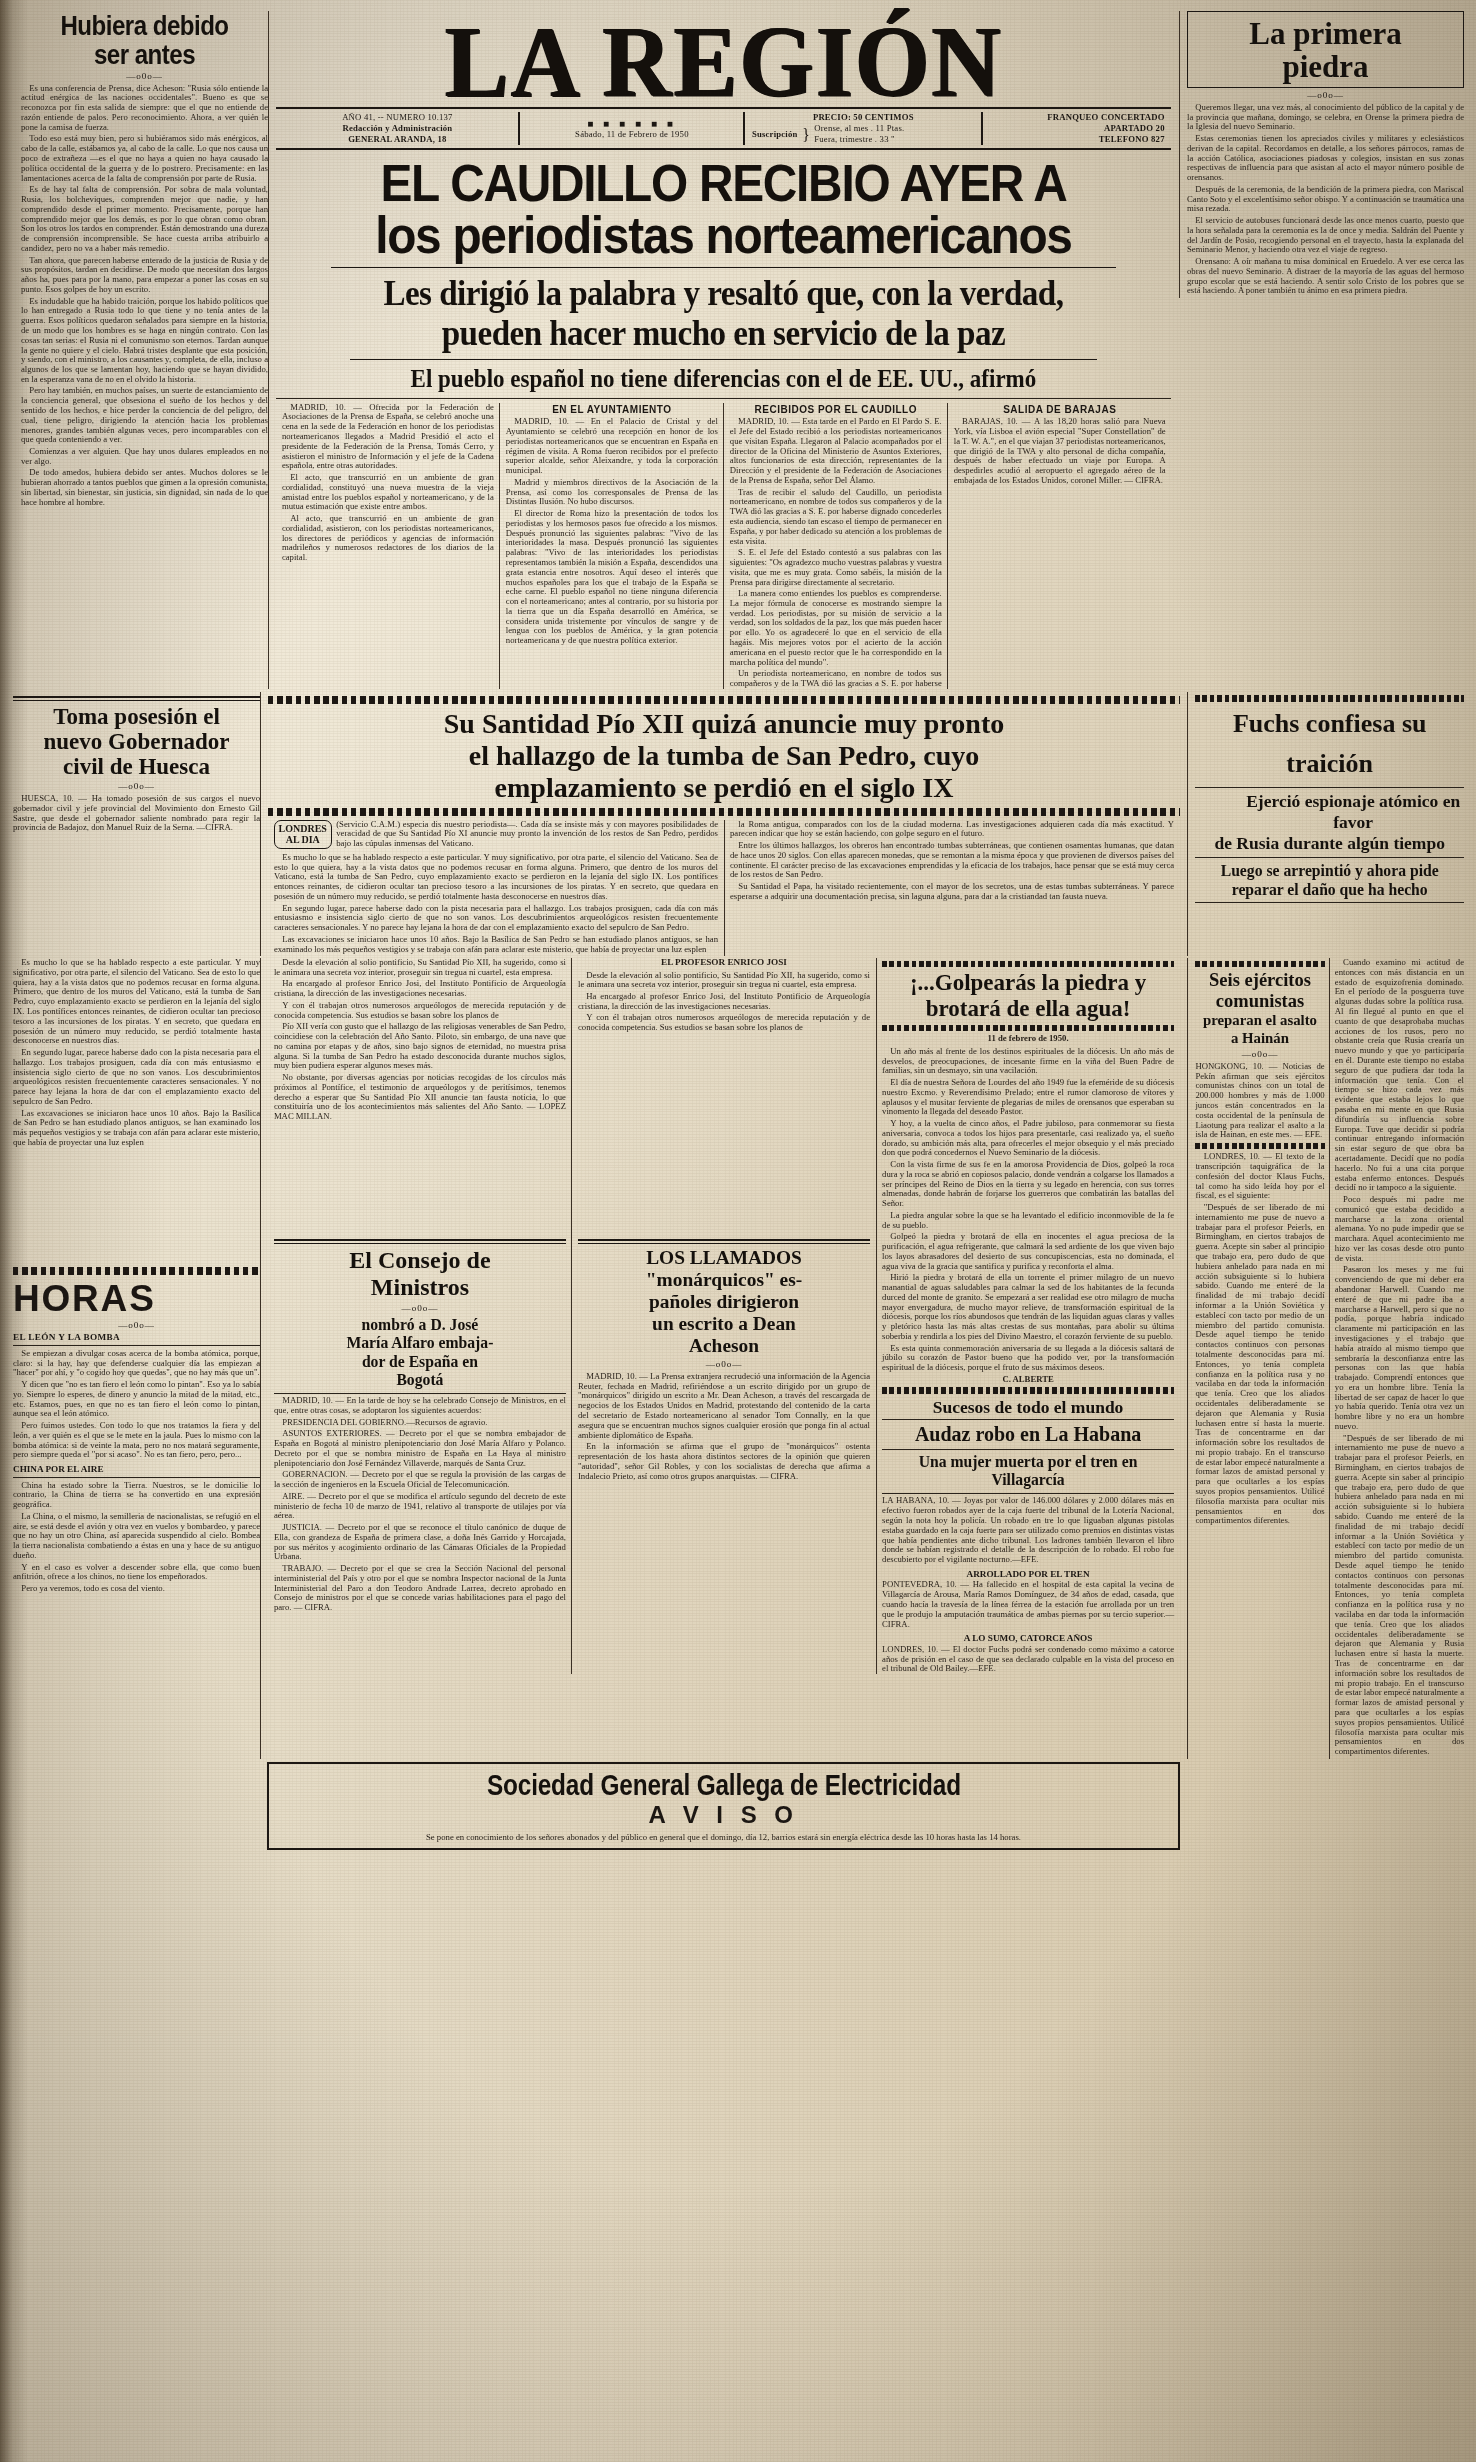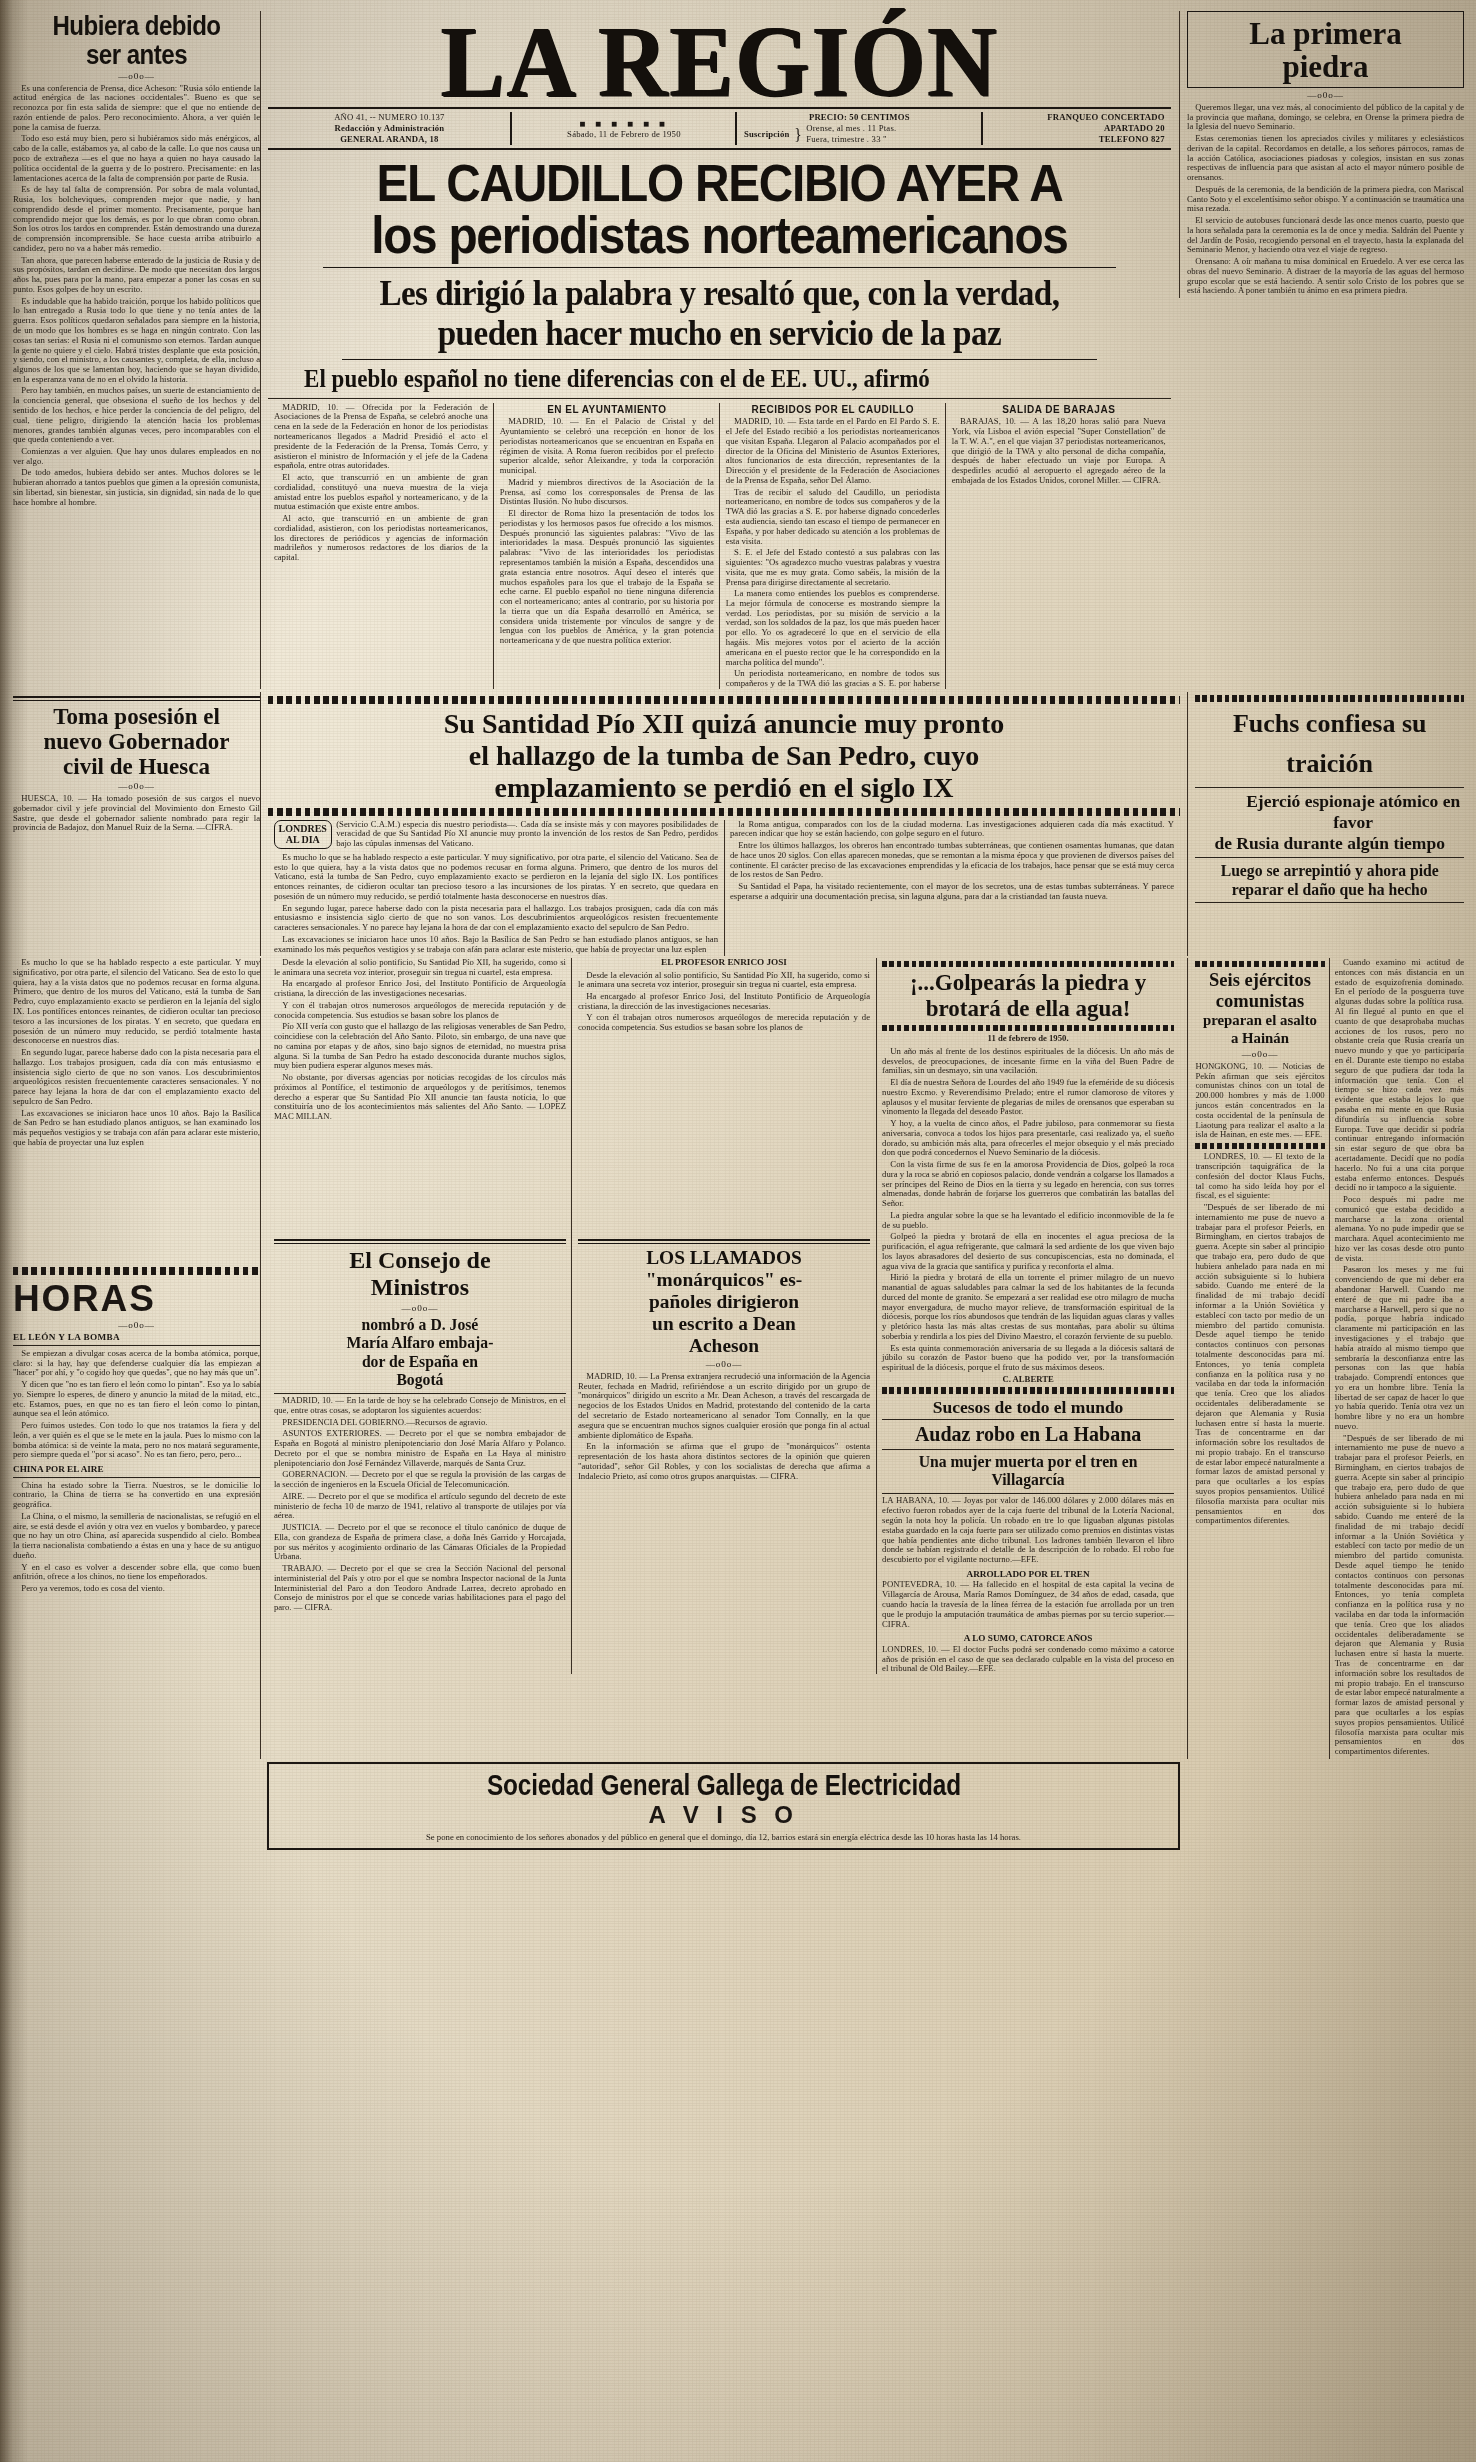--- a/index.html
+++ b/index.html
@@ -60,21 +60,21 @@
     background:repeating-linear-gradient(90deg,#1c1713 0 4.6px, rgba(0,0,0,0) 4.6px 7.4px);
   }
   .cond-c{
     font-family:"Liberation Sans Narrow","Liberation Sans",sans-serif;
     font-weight:bold;transform:scaleX(.84);transform-origin:center center;
     letter-spacing:-0.2px;
   }
 
   
   .top{display:flex;align-items:flex-start;}
-  .col-ear-l{width:247px;flex:0 0 247px;}
+  .col-ear-l{width:247px;flex:0 0 247px;margin-left:8px;}
   .mast-mid{flex:1 1 auto;padding:0 7.4px;}
   .col-ear-r{width:277px;flex:0 0 277px;}
 
   .ear-head{
     text-align:center;font-weight:bold;color:#15110d;
     font-family:"Liberation Sans Narrow","Liberation Sans",sans-serif;
     font-size:28px;line-height:29px;letter-spacing:-0.6px;
   }
   .ear-head span{display:block;transform:scaleX(.86);}
 
@@ -119,21 +119,21 @@
     font-size:52px;line-height:52px;letter-spacing:-1.4px;
   }
   .main-head .l{display:block;transform:scaleX(.92);}
   .sub-head{
     font-family:"Liberation Serif",serif;font-weight:bold;color:#15110d;
     text-align:center;font-size:36px;line-height:40px;letter-spacing:-0.6px;
   }
   .sub-head .l{display:block;transform:scaleX(.92);}
   .sub-head2{
     font-family:"Liberation Serif",serif;font-weight:bold;color:#15110d;
-    text-align:left;font-size:25px;line-height:28px;
+    text-align:center;font-size:25px;line-height:28px;
   }
   .sub-head2 .l{display:block;transform:scaleX(.92);}
 
   .colhead{
     font-family:"Liberation Serif",serif;font-weight:bold;text-align:center;
     color:#15110d;
   }
 
   
   .cols{display:flex;gap:0;}

